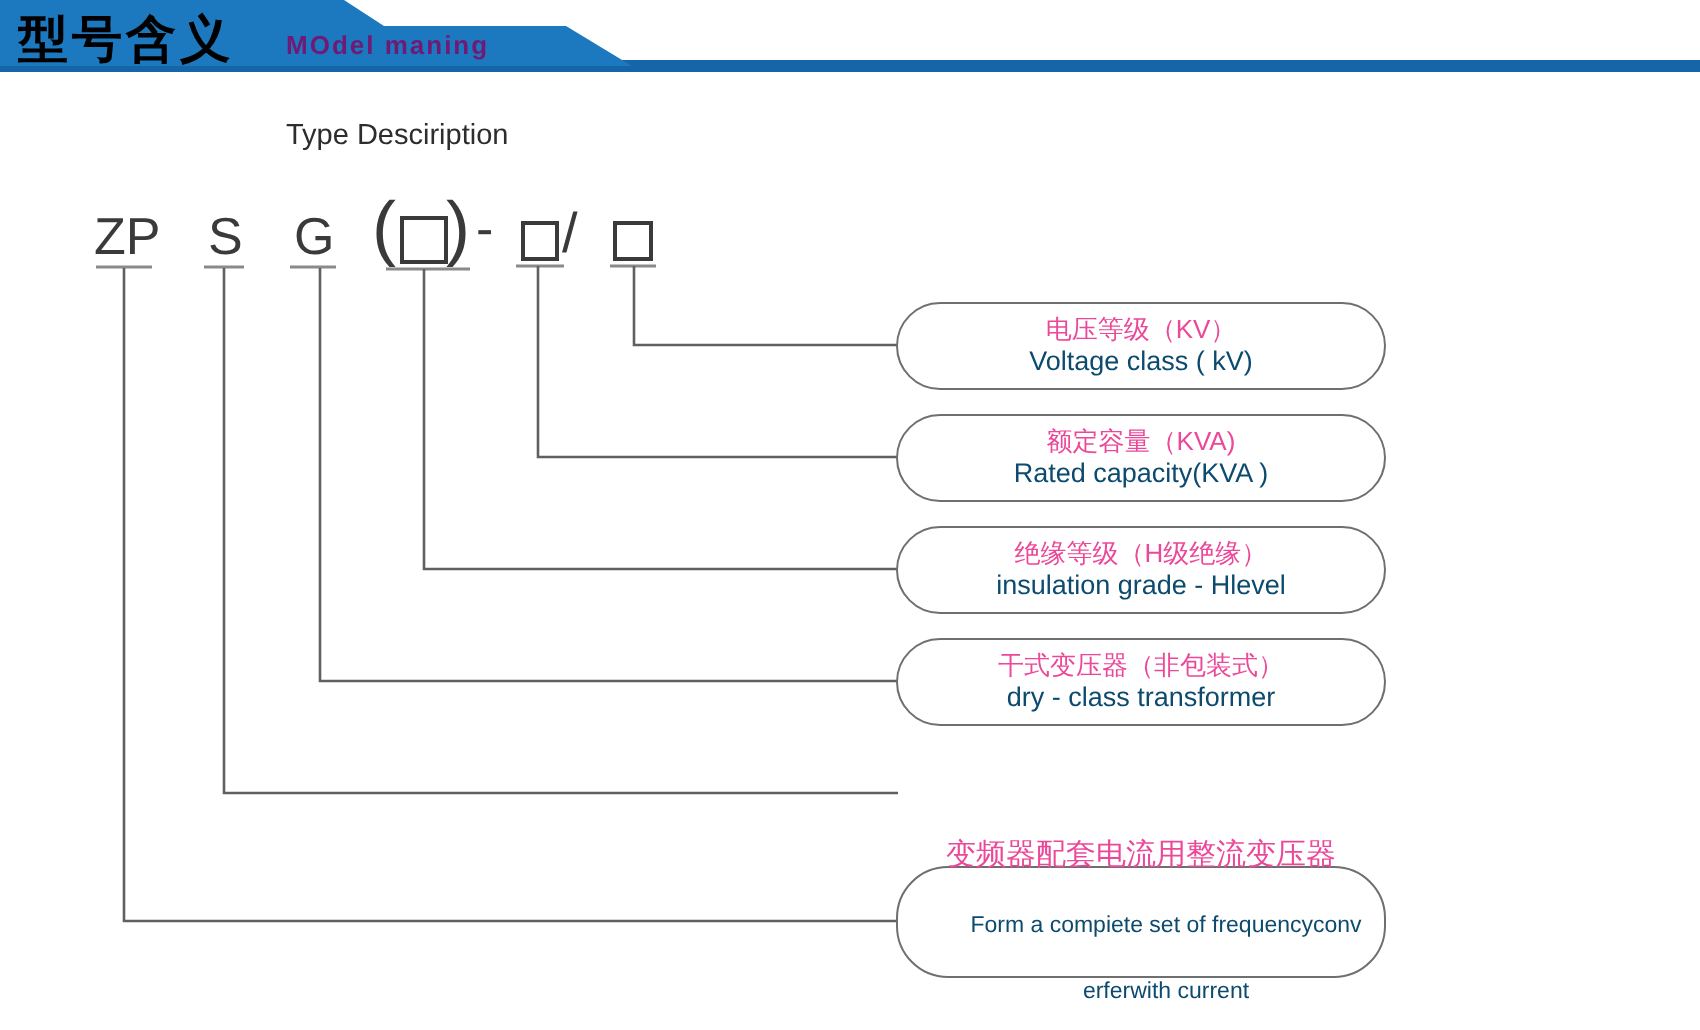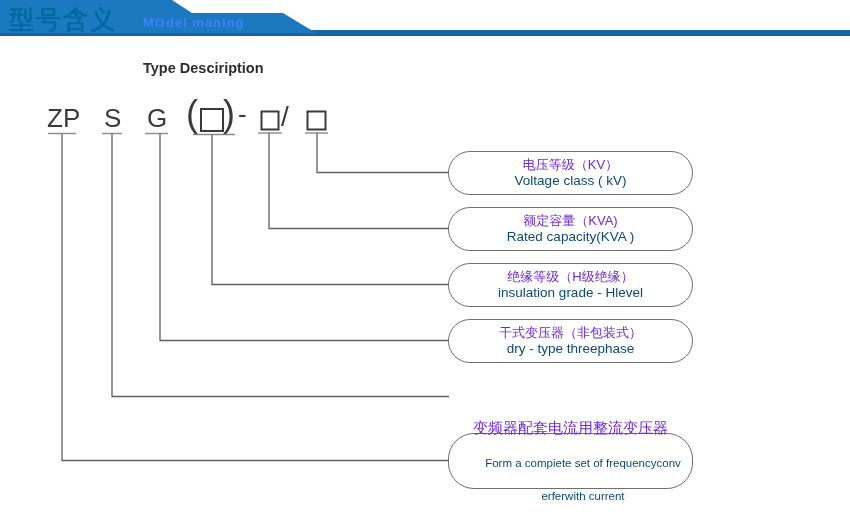--- a/index.html
+++ b/index.html
@@ -4,45 +4,45 @@
 <style>
   html,body{margin:0;padding:0;background:#ffffff;}
   .stage{
     position:relative;width:850px;height:515px;background:#ffffff;overflow:hidden;
     font-family:"Liberation Sans","DejaVu Sans",sans-serif;
   }
   .abs{position:absolute;white-space:nowrap;}
   svg.overlay{position:absolute;left:0;top:0;pointer-events:none;}
 
   
-  .hdr-zh{left:9px;top:3px;font-size:25px;font-weight:bold;color:#0369a1;letter-spacing:2px;}
-  .hdr-en{left:143px;top:15px;font-size:13px;font-weight:bold;color:#3b82f6;letter-spacing:1px;}
+  .hdr-zh{left:9px;top:3px;font-size:25px;font-weight:bold;color:#000000;letter-spacing:2px;}
+  .hdr-en{left:143px;top:15px;font-size:13px;font-weight:bold;color:#701a75;letter-spacing:1px;}
 
   
   .sec-zh{left:38px;top:55px;font-size:21px;font-weight:bold;color:#1482d6;letter-spacing:1px;}
-  .sec-en{left:143px;top:60px;font-size:14.5px;font-weight:700;color:#2d2d2d;}
+  .sec-en{left:143px;top:60px;font-size:14.5px;font-weight:400;color:#2d2d2d;}
 
   
   .code{color:#3a3a3a;font-weight:500;font-size:26px;line-height:26px;}
   .f-zp{left:47px;top:105px;text-align:center;}
   .f-s{left:104px;top:105px;}
   .f-g{left:147px;top:105px;}
   .f-po{left:186px;top:96px;font-size:36px;line-height:36px;font-weight:400;}
   .f-pc{left:223px;top:96px;font-size:36px;line-height:36px;font-weight:400;}
   .f-dash{left:238px;top:101px;}
   .f-slash{left:281px;top:103px;font-size:28px;line-height:28px;font-weight:400;}
 
   
   .callout{
     position:absolute;left:448px;width:245px;height:44px;
     border:1.5px solid #6f6f6f;border-radius:22px;box-sizing:border-box;
     display:flex;flex-direction:column;justify-content:center;align-items:center;
     background:#ffffff;
   }
-  .callout .zh{font-size:13px;line-height:16px;color:#6d28d9;font-weight:500;}
+  .callout .zh{font-size:13px;line-height:16px;color:#ec4899;font-weight:500;}
   .callout .en{font-size:13.5px;line-height:16px;color:#0c4a6e;}
   .callout.tall{height:56px;border-radius:26px;gap:20px;}
   .callout.tall .zh{font-size:15px;line-height:18px;}
   .callout.tall .en{font-size:11.5px;line-height:13px;margin-left:25px;}
 </style>
 </head>
 <body>
 
 <div class="stage">
 
@@ -99,21 +99,21 @@
     <div class="en">Rated capacity(KVA )</div>
   </div>
 
   <div class="callout" style="top:262.5px">
     <div class="zh">绝缘等级（H级绝缘）</div>
     <div class="en">insulation grade - Hlevel</div>
   </div>
 
   <div class="callout" style="top:318.5px">
     <div class="zh">干式变压器（非包装式）</div>
-    <div class="en">dry - type threephase</div>
+    <div class="en">dry - class transformer</div>
   </div>
 
 
   <div class="callout tall" style="top:433px">
     <div class="zh">变频器配套电流用整流变压器</div>
     <div class="en">Form a compiete set of frequencyconv</div>
     <div class="en">erferwith current</div>
   </div>
 
 </div>

